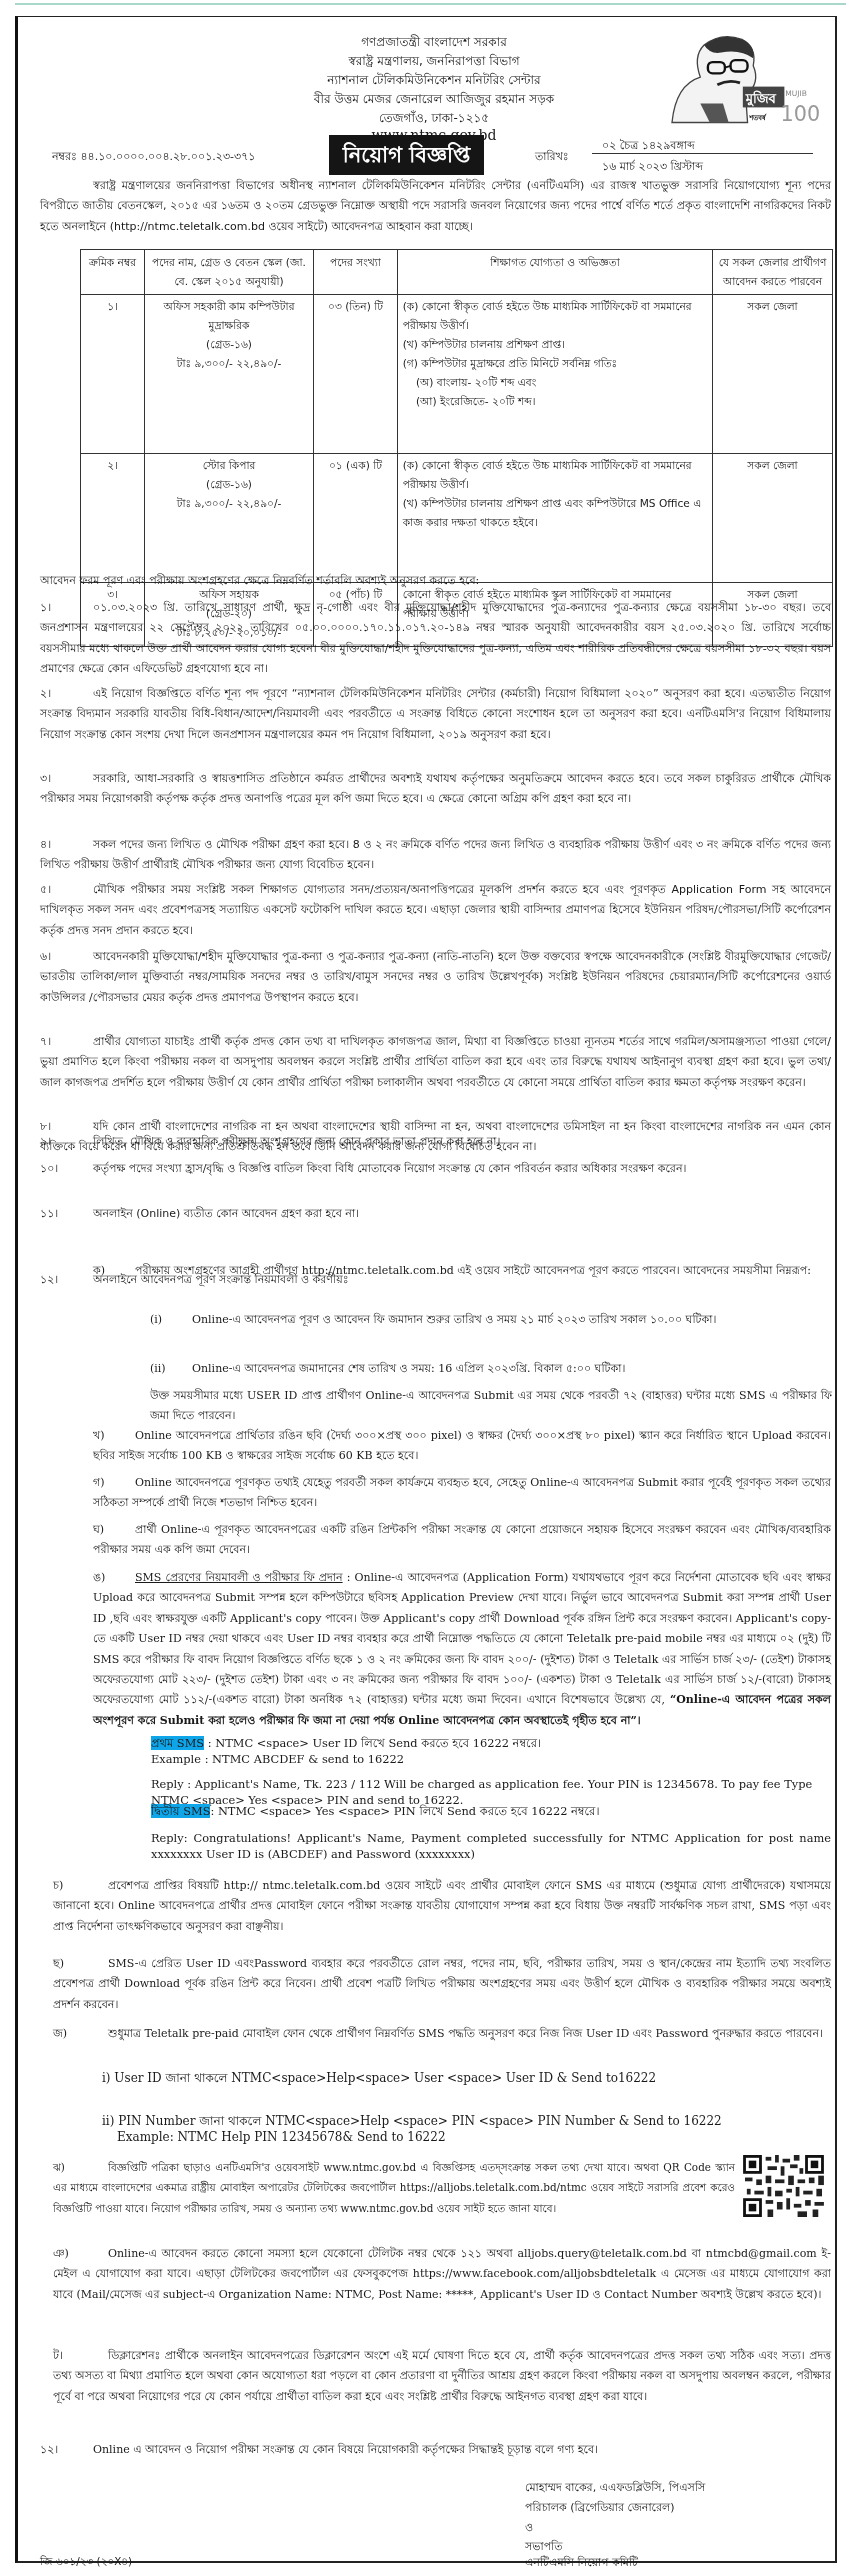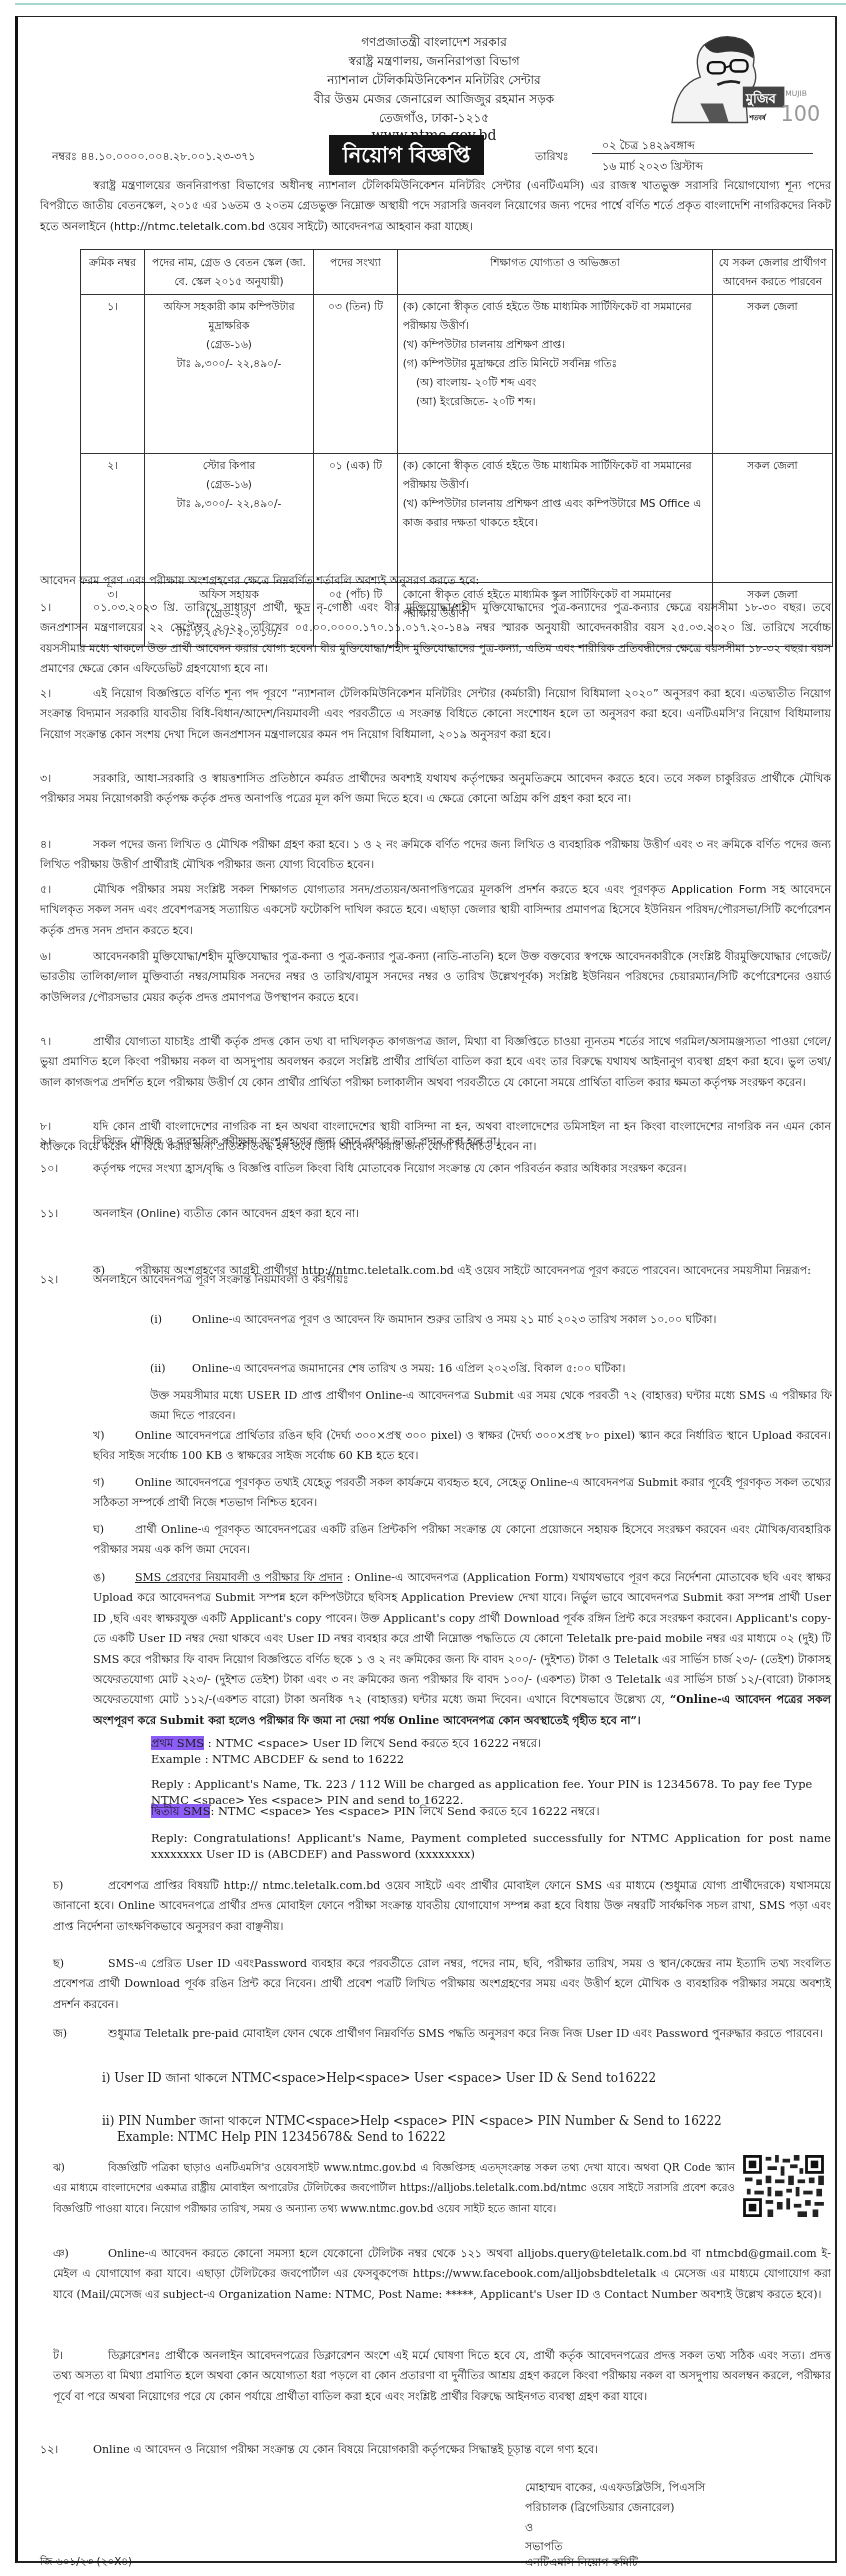--- a/index.html
+++ b/index.html
@@ -21,21 +21,21 @@
   .date2 { position:absolute; left:602px; top:158px; font-size:11px; }
   .logo { position:absolute; left:655px; top:28px; width:170px; height:104px; }
   .para { position:absolute; font-size:11px; line-height:20.4px; text-align:justify; }
   .serif { font-family:"DejaVu Serif","Liberation Serif",serif; }
   table.posts { position:absolute; left:80px; top:249px; width:753px; border-collapse:collapse; font-size:10.6px; }
   table.posts td, table.posts th { border:0.9px solid #333; vertical-align:top; padding:2.8px 4.7px; line-height:19px; font-weight:normal; }
   table.posts th { text-align:center; }
   .c { text-align:center; }
   .qual div { margin:0; }
   .indent1 { padding-left:13.3px; }
-  .hl { background:#8b5cf6; }
+  .hl { background:#0ea5e9; }
   .u { text-decoration:underline; }
   .b { font-weight:bold; }
   .sms { position:absolute; font-size:11.4px; line-height:16px; }
   .sig { position:absolute; left:525px; font-size:11px; line-height:20px; }
   .qr { position:absolute; left:743px; top:2155px; width:81px; height:62px; }
 </style>
 </head>
 <body>
 
 <div class="topline"></div>
@@ -135,21 +135,21 @@
     <td class="c">সকল জেলা</td>
   </tr>
 </tbody>
   </table>
 
 <div class="para" style="left:40px; top:571px; width:791px;">আবেদন ফরম পূরণ এবং পরীক্ষায় অংশগ্রহণের ক্ষেত্রে নিম্নবর্ণিত শর্তাবলি অবশ্যই অনুসরণ করতে হবে:</div>
 
 <div class="para" style="left:40px; top:598px; width:791px; text-indent:0;"><span style="display:inline-block;width:53px">১।</span><span>০১.০৩.২০২৩ খ্রি. তারিখে সাধারণ প্রার্থী, ক্ষুদ্র নৃ-গোষ্ঠী এবং বীর মুক্তিযোদ্ধা/শহীদ মুক্তিযোদ্ধাদের পুত্র-কন্যাদের পুত্র-কন্যার ক্ষেত্রে বয়সসীমা ১৮-৩০ বছর। তবে জনপ্রশাসন মন্ত্রণালয়ের ২২ সেপ্টেম্বর ২০২২ তারিখের ০৫.০০.০০০০.১৭০.১১.০১৭.২০-১৪৯ নম্বর স্মারক অনুযায়ী আবেদনকারীর বয়স ২৫.০৩.২০২০ খ্রি. তারিখে সর্বোচ্চ বয়সসীমার মধ্যে থাকলে উক্ত প্রার্থী আবেদন করার যোগ্য হবেন। বীর মুক্তিযোদ্ধা/শহীদ মুক্তিযোদ্ধাদের পুত্র-কন্যা, এতিম এবং শারীরিক প্রতিবন্ধীদের ক্ষেত্রে বয়সসীমা ১৮-৩২ বছর। বয়স প্রমাণের ক্ষেত্রে কোন এফিডেভিট গ্রহণযোগ্য হবে না।</span></div>
 <div class="para" style="left:40px; top:684px; width:791px;"><span style="display:inline-block;width:53px">২।</span><span>এই নিয়োগ বিজ্ঞপ্তিতে বর্ণিত শূন্য পদ পূরণে “ন্যাশনাল টেলিকমিউনিকেশন মনিটরিং সেন্টার (কর্মচারী) নিয়োগ বিধিমালা ২০২০” অনুসরণ করা হবে। এতদ্ব্যতীত নিয়োগ সংক্রান্ত বিদ্যমান সরকারি যাবতীয় বিধি-বিধান/আদেশ/নিয়মাবলী এবং পরবর্তীতে এ সংক্রান্ত বিধিতে কোনো সংশোধন হলে তা অনুসরণ করা হবে। এনটিএমসি'র নিয়োগ বিধিমালায় নিয়োগ সংক্রান্ত কোন সংশয় দেখা দিলে জনপ্রশাসন মন্ত্রণালয়ের কমন পদ নিয়োগ বিধিমালা, ২০১৯ অনুসরণ করা হবে।</span></div>
 <div class="para" style="left:40px; top:769px; width:791px;"><span style="display:inline-block;width:53px">৩।</span><span>সরকারি, আধা-সরকারি ও স্বায়ত্তশাসিত প্রতিষ্ঠানে কর্মরত প্রার্থীদের অবশ্যই যথাযথ কর্তৃপক্ষের অনুমতিক্রমে আবেদন করতে হবে। তবে সকল চাকুরিরত প্রার্থীকে মৌখিক পরীক্ষার সময় নিয়োগকারী কর্তৃপক্ষ কর্তৃক প্রদত্ত অনাপত্তি পত্রের মূল কপি জমা দিতে হবে। এ ক্ষেত্রে কোনো অগ্রিম কপি গ্রহণ করা হবে না।</span></div>
-<div class="para" style="left:40px; top:835px; width:791px;"><span style="display:inline-block;width:53px">৪।</span><span>সকল পদের জন্য লিখিত ও মৌখিক পরীক্ষা গ্রহণ করা হবে। ১ ও ২ নং ক্রমিকে বর্ণিত পদের জন্য লিখিত ও ব্যবহারিক পরীক্ষায় উত্তীর্ণ এবং ৩ নং ক্রমিকে বর্ণিত পদের জন্য লিখিত পরীক্ষায় উত্তীর্ণ প্রার্থীরাই মৌখিক পরীক্ষার জন্য যোগ্য বিবেচিত হবেন।</span></div>
+<div class="para" style="left:40px; top:835px; width:791px;"><span style="display:inline-block;width:53px">৪।</span><span>সকল পদের জন্য লিখিত ও মৌখিক পরীক্ষা গ্রহণ করা হবে। 8 ও ২ নং ক্রমিকে বর্ণিত পদের জন্য লিখিত ও ব্যবহারিক পরীক্ষায় উত্তীর্ণ এবং ৩ নং ক্রমিকে বর্ণিত পদের জন্য লিখিত পরীক্ষায় উত্তীর্ণ প্রার্থীরাই মৌখিক পরীক্ষার জন্য যোগ্য বিবেচিত হবেন।</span></div>
 <div class="para" style="left:40px; top:880px; width:791px;"><span style="display:inline-block;width:53px">৫।</span><span>মৌখিক পরীক্ষার সময় সংশ্লিষ্ট সকল শিক্ষাগত যোগ্যতার সনদ/প্রত্যয়ন/অনাপত্তিপত্রের মূলকপি প্রদর্শন করতে হবে এবং পূরণকৃত Application Form সহ আবেদনে দাখিলকৃত সকল সনদ এবং প্রবেশপত্রসহ সত্যায়িত একসেট ফটোকপি দাখিল করতে হবে। এছাড়া জেলার স্থায়ী বাসিন্দার প্রমাণপত্র হিসেবে ইউনিয়ন পরিষদ/পৌরসভা/সিটি কর্পোরেশন কর্তৃক প্রদত্ত সনদ প্রদান করতে হবে।</span></div>
 <div class="para" style="left:40px; top:947px; width:791px;"><span style="display:inline-block;width:53px">৬।</span><span>আবেদনকারী মুক্তিযোদ্ধা/শহীদ মুক্তিযোদ্ধার পুত্র-কন্যা ও পুত্র-কন্যার পুত্র-কন্যা (নাতি-নাতনি) হলে উক্ত বক্তব্যের স্বপক্ষে আবেদনকারীকে (সংশ্লিষ্ট বীরমুক্তিযোদ্ধার গেজেট/ভারতীয় তালিকা/লাল মুক্তিবার্তা নম্বর/সাময়িক সনদের নম্বর ও তারিখ/বামুস সনদের নম্বর ও তারিখ উল্লেখপূর্বক) সংশ্লিষ্ট ইউনিয়ন পরিষদের চেয়ারম্যান/সিটি কর্পোরেশনের ওয়ার্ড কাউন্সিলর /পৌরসভার মেয়র কর্তৃক প্রদত্ত প্রমাণপত্র উপস্থাপন করতে হবে।</span></div>
 <div class="para" style="left:40px; top:1032px; width:791px;"><span style="display:inline-block;width:53px">৭।</span><span>প্রার্থীর যোগ্যতা যাচাইঃ প্রার্থী কর্তৃক প্রদত্ত কোন তথ্য বা দাখিলকৃত কাগজপত্র জাল, মিথ্যা বা বিজ্ঞপ্তিতে চাওয়া ন্যূনতম শর্তের সাথে গরমিল/অসামঞ্জস্যতা পাওয়া গেলে/ ভুয়া প্রমাণিত হলে কিংবা পরীক্ষায় নকল বা অসদুপায় অবলম্বন করলে সংশ্লিষ্ট প্রার্থীর প্রার্থিতা বাতিল করা হবে এবং তার বিরুদ্ধে যথাযথ আইনানুগ ব্যবস্থা গ্রহণ করা হবে। ভুল তথ্য/জাল কাগজপত্র প্রদর্শিত হলে পরীক্ষায় উত্তীর্ণ যে কোন প্রার্থীর প্রার্থিতা পরীক্ষা চলাকালীন অথবা পরবর্তীতে যে কোনো সময়ে প্রার্থিতা বাতিল করার ক্ষমতা কর্তৃপক্ষ সংরক্ষণ করেন।</span></div>
 <div class="para" style="left:40px; top:1117px; width:791px;"><span style="display:inline-block;width:53px">৮।</span><span>যদি কোন প্রার্থী বাংলাদেশের নাগরিক না হন অথবা বাংলাদেশের স্থায়ী বাসিন্দা না হন, অথবা বাংলাদেশের ডমিসাইল না হন কিংবা বাংলাদেশের নাগরিক নন এমন কোন ব্যক্তিকে বিয়ে করেন বা বিয়ে করার জন্য প্রতিশ্রুতিবদ্ধ হন তবে তিনি আবেদন করার জন্য যোগ্য বিবেচিত হবেন না।</span></div>
 
 <div class="para" style="left:40px; top:1130px; width:791px;"></div>
 <div class="para" style="left:40px; top:1132px; width:791px;"><span style="display:inline-block;width:53px">৯।</span><span>লিখিত, মৌখিক ও ব্যবহারিক পরীক্ষায় অংশগ্রহণের জন্য কোন প্রকার ভাতা প্রদান করা হবে না।</span></div>
 <div class="para" style="left:40px; top:1159px; width:791px;"><span style="display:inline-block;width:53px">১০।</span><span>কর্তৃপক্ষ পদের সংখ্যা হ্রাস/বৃদ্ধি ও বিজ্ঞপ্তি বাতিল কিংবা বিধি মোতাবেক নিয়োগ সংক্রান্ত যে কোন পরিবর্তন করার অধিকার সংরক্ষণ করেন।</span></div>
 <div class="para" style="left:40px; top:1204px; width:791px;"><span style="display:inline-block;width:53px">১১।</span><span>অনলাইন (Online) ব্যতীত কোন আবেদন গ্রহণ করা হবে না।</span></div>
 <div class="para" style="left:40px; top:1231px; width:791px;margin-top:39px;"><span style="display:inline-block;width:53px">১২।</span><span>অনলাইনে আবেদনপত্র পূরণ সংক্রান্ত নিয়মাবলী ও করণীয়ঃ</span></div>

